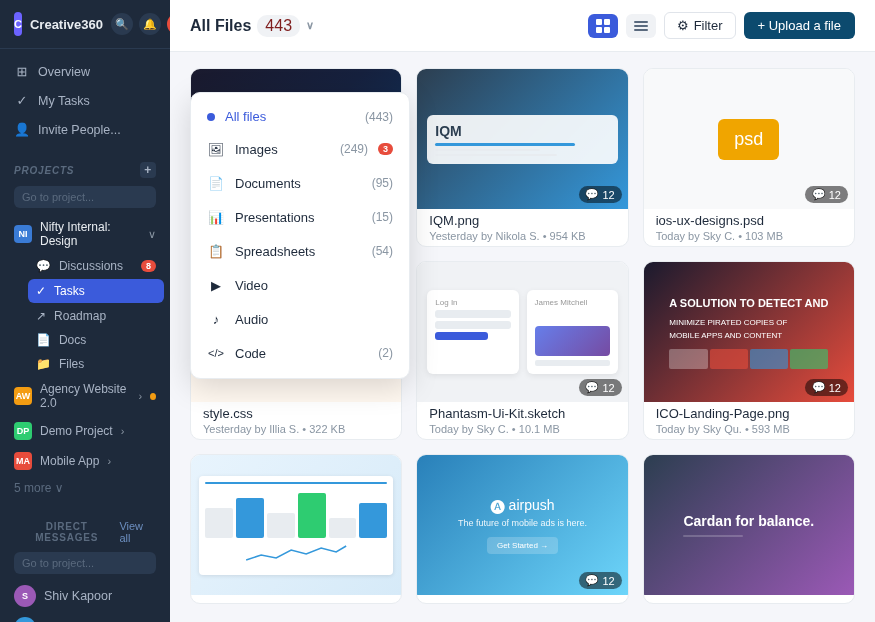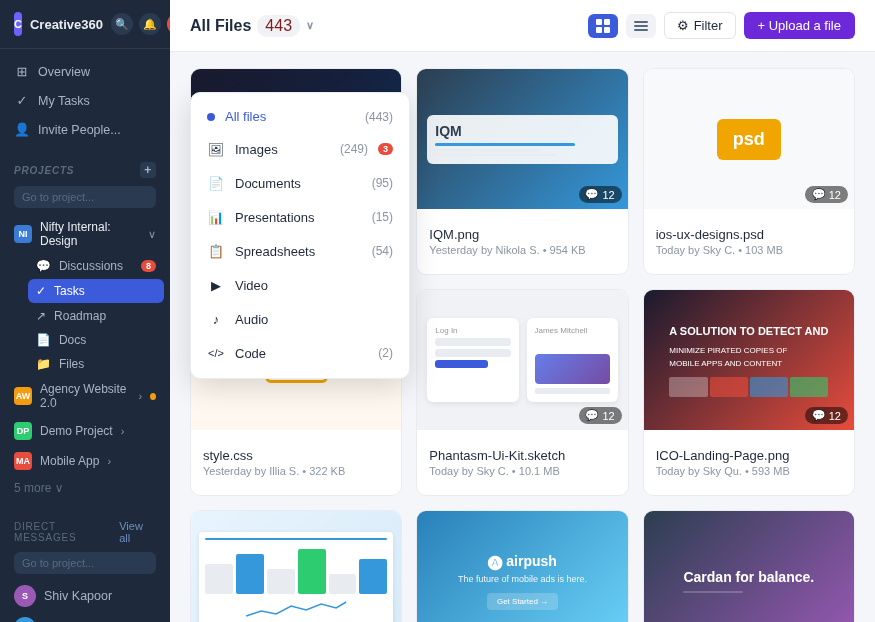--- a/index.html
+++ b/index.html
@@ -32,50 +32,50 @@
     .dot-orange { width: 7px; height: 7px; border-radius: 50%; background: #f39c12; margin-left: auto; }
     .sub-nav { padding-left: 28px; }
     .sub-nav .nav-item { padding: 5px 14px 5px 8px; font-size: 12px; }
     .sub-nav .nav-item.active { background: #3b5bdb; color: white; border-radius: 6px; margin: 1px 6px 1px 0; }
     .notif-badge { background: #e74c3c; color: white; font-size: 9px; font-weight: bold; border-radius: 10px; padding: 1px 5px; margin-left: auto; }
 
     .more-link { padding: 5px 14px; font-size: 12px; color: #5a6a7e; cursor: pointer; }
     .divider { height: 1px; background: #2a3a50; margin: 6px 0; }
 
     .dm-header { display: flex; align-items: center; justify-content: space-between; padding: 8px 14px 4px; }
-    .dm-label { font-size: 10px; font-weight: 400; color: #5a6a7e; text-transform: uppercase; letter-spacing: 0.8px; }
+    .dm-label { font-size: 10px; font-weight: 700; color: #5a6a7e; text-transform: uppercase; letter-spacing: 0.8px; text-align: center; }
     .view-all { font-size: 11px; color: #6c8ebf; cursor: pointer; }
     .dm-item { display: flex; align-items: center; gap: 8px; padding: 5px 14px; cursor: pointer; font-size: 12.5px; color: #a8b3c4; }
     .dm-avatar { width: 22px; height: 22px; border-radius: 50%; display: flex; align-items: center; justify-content: center; font-size: 9px; color: white; font-weight: bold; flex-shrink: 0; }
 
     
     .main { flex: 1; display: flex; flex-direction: column; overflow: hidden; position: relative; }
     .main-header { display: flex; align-items: center; padding: 12px 20px; background: white; border-bottom: 1px solid #e8ecf0; gap: 10px; }
     .main-title { font-size: 16px; font-weight: 600; color: #1e2a3b; display: flex; align-items: center; gap: 6px; }
     .file-count-badge { background: #f0f2f5; border-radius: 10px; padding: 2px 8px; font-size: 16px; color: #7f1d1d; font-weight: 500; }
     .header-actions { margin-left: auto; display: flex; gap: 8px; align-items: center; }
     .grid-btn { background: #3b5bdb; border: none; border-radius: 6px; padding: 5px 8px; cursor: pointer; color: white; display: flex; align-items: center; }
     .list-btn { background: #f0f2f5; border: none; border-radius: 6px; padding: 5px 8px; cursor: pointer; color: #5a6a7e; display: flex; align-items: center; }
     .filter-btn { background: white; border: 1px solid #e0e4ea; border-radius: 6px; padding: 5px 12px; cursor: pointer; color: #1e2a3b; font-size: 13px; display: flex; align-items: center; gap: 5px; }
-    .upload-btn { background: #6d28d9; border: none; border-radius: 6px; padding: 6px 14px; cursor: pointer; color: white; font-size: 13px; font-weight: 500; }
+    .upload-btn { background: #0c4a6e; border: none; border-radius: 6px; padding: 6px 14px; cursor: pointer; color: white; font-size: 13px; font-weight: 500; }
 
     .content-area { flex: 1; overflow-y: auto; padding: 16px 20px; position: relative; }
     .files-grid { display: grid; grid-template-columns: repeat(3, 1fr); gap: 14px; }
     .file-card { background: white; border-radius: 10px; overflow: hidden; border: 1px solid #e8ecf0; cursor: pointer; }
     .file-thumb { height: 140px; background: #f0f2f5; position: relative; overflow: hidden; display: flex; align-items: center; justify-content: center; }
     .thumb-overlay { position: absolute; bottom: 6px; right: 6px; background: rgba(0,0,0,0.5); border-radius: 10px; padding: 2px 7px; font-size: 11px; color: white; display: flex; align-items: center; gap: 3px; }
-    .file-info { padding: 18px 12px; }
+    .file-info { padding: 4px 12px; }
     .file-name { font-size: 13px; font-weight: 500; color: #1e2a3b; }
     .file-meta { font-size: 11px; color: #8a96a3; margin-top: 2px; }
 
     
     .thumb-atletico { background: linear-gradient(135deg, #1a1a2e 0%, #16213e 50%, #0f3460 100%); }
     .thumb-iqm { background: linear-gradient(135deg, #2c3e50 0%, #3498db 100%); }
     .thumb-ios-ux { background: #f8f9fa; display: flex; align-items: center; justify-content: center; }
-    .psd-icon { background: #f0a500; color: white; font-weight: bold; font-size: 18px; border-radius: 6px; padding: 10px 16px; }
+    .psd-icon { background: #f0a500; color: white; font-weight: normal; font-size: 18px; border-radius: 6px; padding: 10px 16px; }
     .thumb-style-css { background: #fff8f0; display: flex; align-items: center; justify-content: center; }
     .css-icon { border: 3px solid #f0a500; color: #f0a500; font-weight: bold; font-size: 13px; border-radius: 6px; padding: 12px 16px; }
     .thumb-ico { background: linear-gradient(135deg, #1a1a2e 0%, #e74c3c 100%); }
     .thumb-ads-dashboard { background: linear-gradient(135deg, #e8f4fd 0%, #d6eaf8 100%); }
     .thumb-ads-onboarding { background: linear-gradient(135deg, #2980b9 0%, #6dd5fa 100%); }
     .thumb-cardan { background: linear-gradient(135deg, #2c3e50 0%, #9b59b6 100%); }
     .dropdown-menu { position: absolute; top: 40px; left: 20px; background: white; border-radius: 10px; box-shadow: 0 8px 30px rgba(0,0,0,0.15); width: 220px; z-index: 100; padding: 8px 0; border: 1px solid #e8ecf0; }
     .dropdown-item { display: flex; align-items: center; gap: 10px; padding: 8px 16px; cursor: pointer; font-size: 13px; color: #1e2a3b; }
     .dropdown-item.active { color: #3b5bdb; }
     .dropdown-item.active .di-label { font-weight: 500; }
@@ -412,21 +412,21 @@
         </div>
         <div class="file-info">
           
           
         </div>
       </div>
 
       <div class="file-card">
         <div class="file-thumb thumb-ads-onboarding">
           <div style="padding:14px;color:white;text-align:center;">
-            <div style="font-size:14px;font-weight:bold;margin-bottom:4px;">🅐 airpush</div>
+            <div style="font-size:14px;font-weight:normal;margin-bottom:4px;">🅐 airpush</div>
             <div style="font-size:9px;margin-bottom:6px;opacity:0.9;">The future of mobile ads is here.</div>
             <div style="background:rgba(255,255,255,0.2);border-radius:4px;padding:4px 10px;font-size:8px;display:inline-block;">Get Started →</div>
           </div>
           <div class="thumb-overlay">
             <span>💬</span>
               <span>12</span>
           </div>
         </div>
         <div class="file-info">
           

